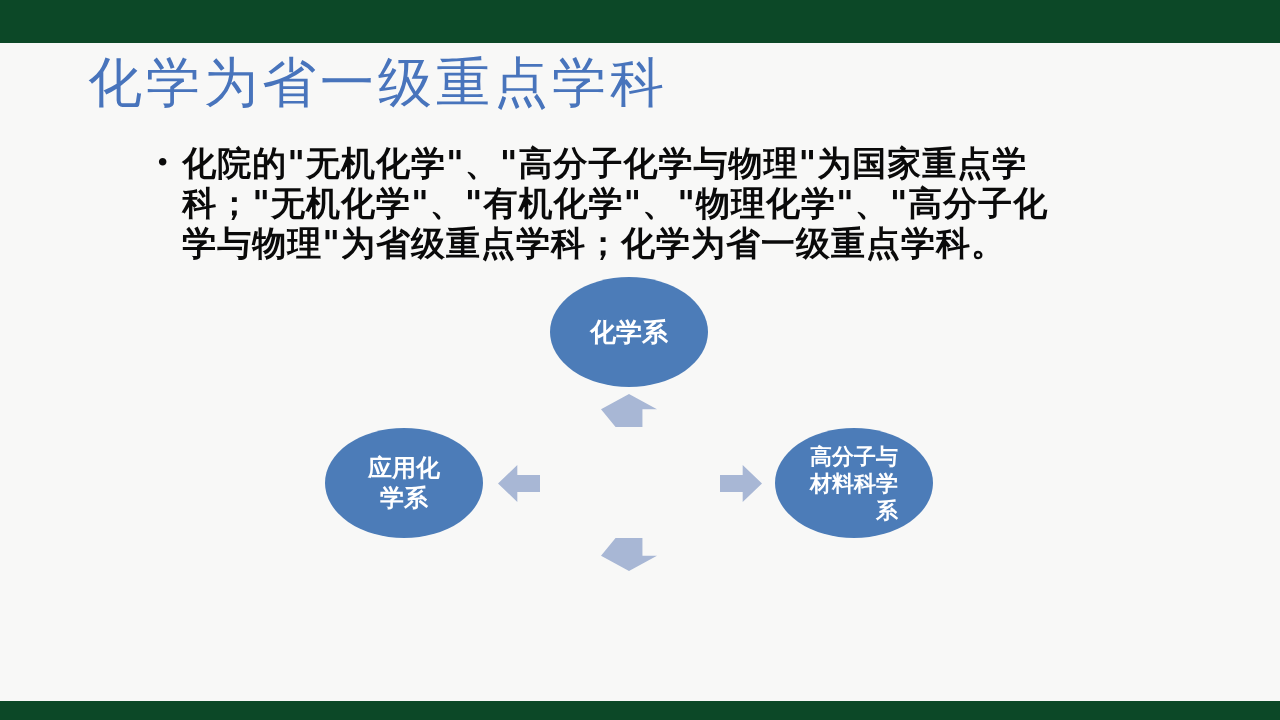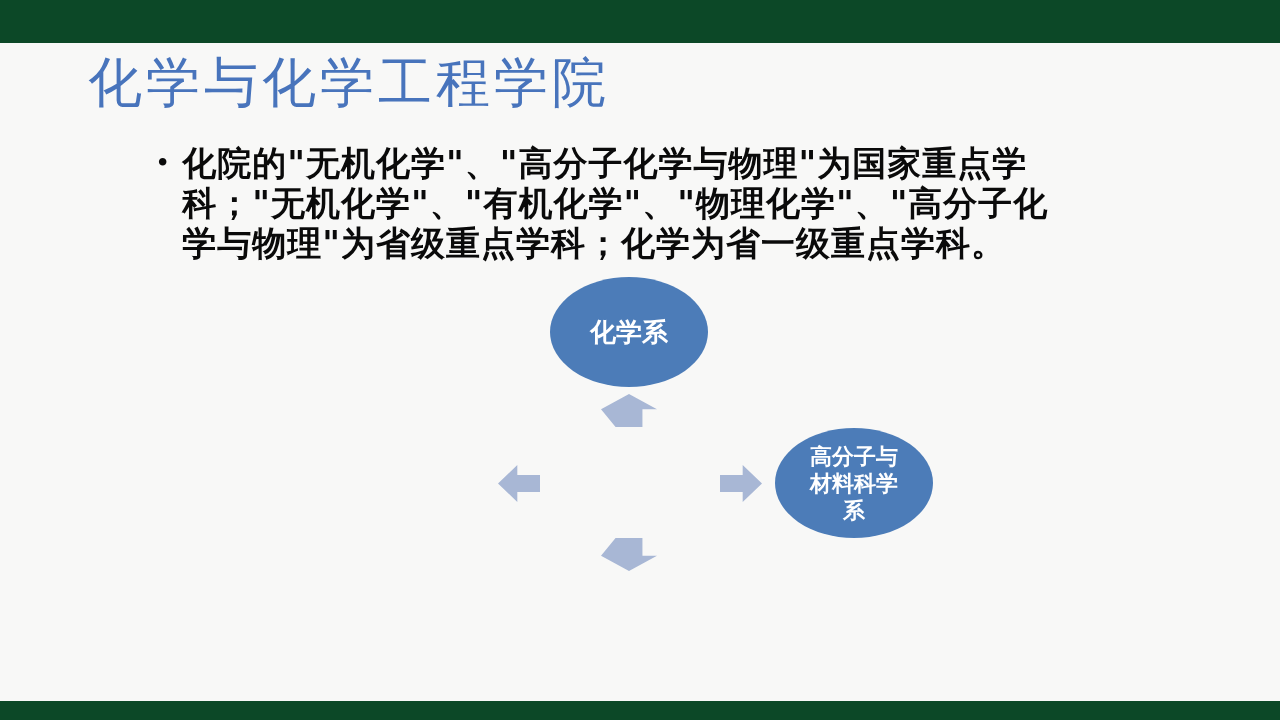--- a/index.html
+++ b/index.html
@@ -58,21 +58,21 @@
     justify-content: center;
     text-align: center;
     color: #FFFFFF;
     font-weight: bold;
     font-family: "DejaVu Sans", "Liberation Sans", sans-serif;
     white-space: pre-line;
   }
   .node-top    { left: 550px; top: 277px; width: 158px; height: 110px; font-size: 26px; }
   .node-left   { left: 325px; top: 428px; width: 158px; height: 110px; font-size: 24px; line-height: 30px; }
   .node-center { left: 549px; top: 436px; width: 162px; height:  96px; font-size: 40px; letter-spacing: 3px; }
-  .node-right  { left: 775px; top: 428px; width: 158px; height: 110px; font-size: 22px; line-height: 27px; }
+  .node-right  { left: 775px; top: 428px; width: 158px; height: 110px; font-size: 22px; line-height: 27px; text-align: right; }
   .node-bottom { left: 550px; top: 582px; width: 158px; height: 110px; font-size: 26px; }
 
   .arrow { position: absolute; background: #A8B7D5; }
   .arrow-up {
     left: 601px; top: 394px; width: 56px; height: 33px;
     clip-path: polygon(50% 0, 100% 46%, 74% 46%, 74% 100%, 26% 100%, 0 46%);
   }
   .arrow-down {
     left: 601px; top: 538px; width: 56px; height: 33px;
     clip-path: polygon(50% 100%, 100% 54%, 74% 54%, 74% 0, 26% 0, 0 54%);
@@ -87,38 +87,40 @@
   }
 </style>
 </head>
 <body>
 
 <div class="slide">
 
   <div class="bar bar-top"></div>
   <div class="bar bar-bottom"></div>
 
-  <div class="title">化学与化学工程学院</div>
+  <div class="title">化学为省一级重点学科</div>
 
   <div class="body-block">
     <span class="bullet-glyph">•</span>
     <span class="body-text">化院的"无机化学"、"高分子化学与物理"为国家重点学
 科；"无机化学"、"有机化学"、"物理化学"、"高分子化
 学与物理"为省级重点学科；化学为省一级重点学科。</span>
   </div>
 
   <div class="diagram">
 
     <div class="arrow arrow-up"></div>
     <div class="arrow arrow-left"></div>
     <div class="arrow arrow-right"></div>
     <div class="arrow arrow-down"></div>
 
     <div class="node node-top">化学系</div>
 
+    <div class="node node-left">应用化
+学系</div>
 
 
     <div class="node node-right">高分子与
 材料科学
 系</div>
 
 
   </div>
 
 </div>

